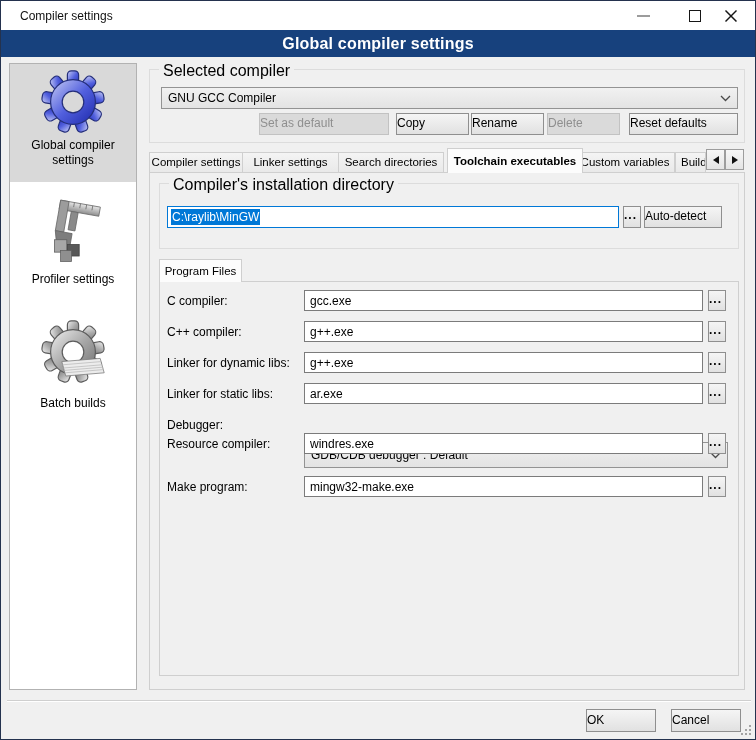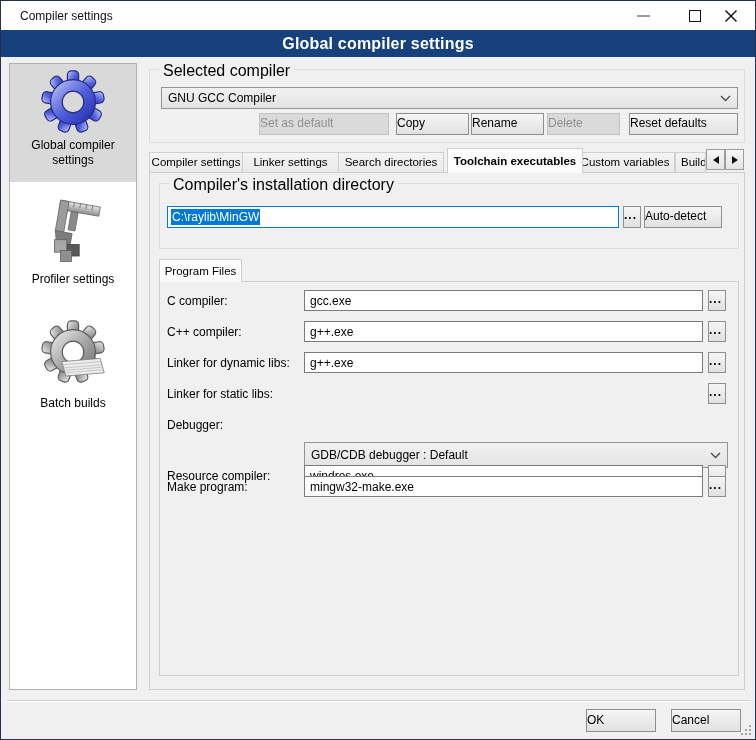--- a/index.html
+++ b/index.html
@@ -249,32 +249,33 @@
     <input class="tfield finput" value="g++.exe" style="">
     <div class="btn browse fbrowse">...</div>
   </div>
   <div class="frow" style="top:351px;">
     <span class="flabel">Linker for dynamic libs:</span>
     <input class="tfield finput" value="g++.exe" style="">
     <div class="btn browse fbrowse">...</div>
   </div>
   <div class="frow" style="top:382px;">
     <span class="flabel">Linker for static libs:</span>
+    <input class="tfield finput" value="ar.exe" style="">
     <div class="btn browse fbrowse">...</div>
   </div>
   <div class="frow" style="top:413px;">
     <span class="flabel">Debugger:</span>
     <div class="combo fcombo">
       <span class="ctext">GDB/CDB debugger : Default</span>
       <svg class="chev" width="11" height="7" viewBox="0 0 11 7">
         <polyline points="1,1 5.5,5.5 10,1" fill="none" stroke="#4a4a4a" stroke-width="1.3"></polyline>
       </svg>
     </div>
   </div>
-  <div class="frow" style="top:464px;">
+  <div class="frow" style="top:432px;">
     <span class="flabel">Resource compiler:</span>
     <input class="tfield finput" value="windres.exe" style="">
     <div class="btn browse fbrowse">...</div>
   </div>
   <div class="frow" style="top:475px;">
     <span class="flabel">Make program:</span>
     <input class="tfield finput" value="mingw32-make.exe" style="">
     <div class="btn browse fbrowse">...</div>
   </div>
 

